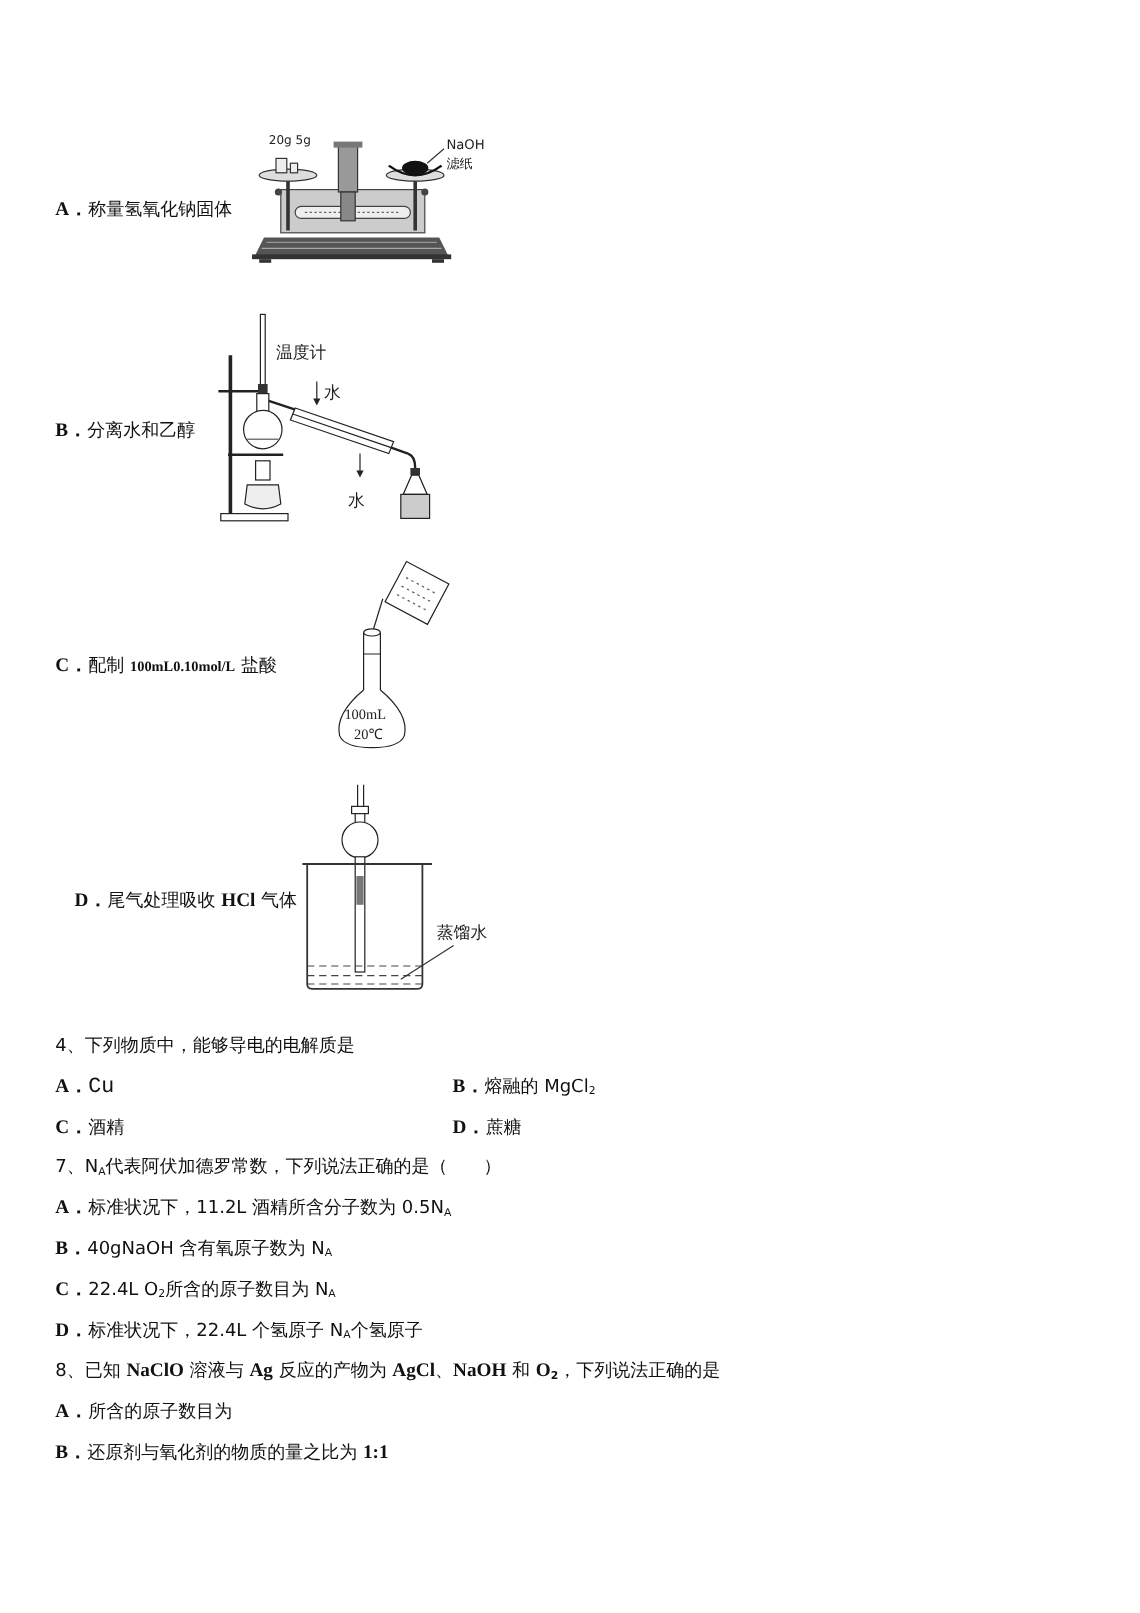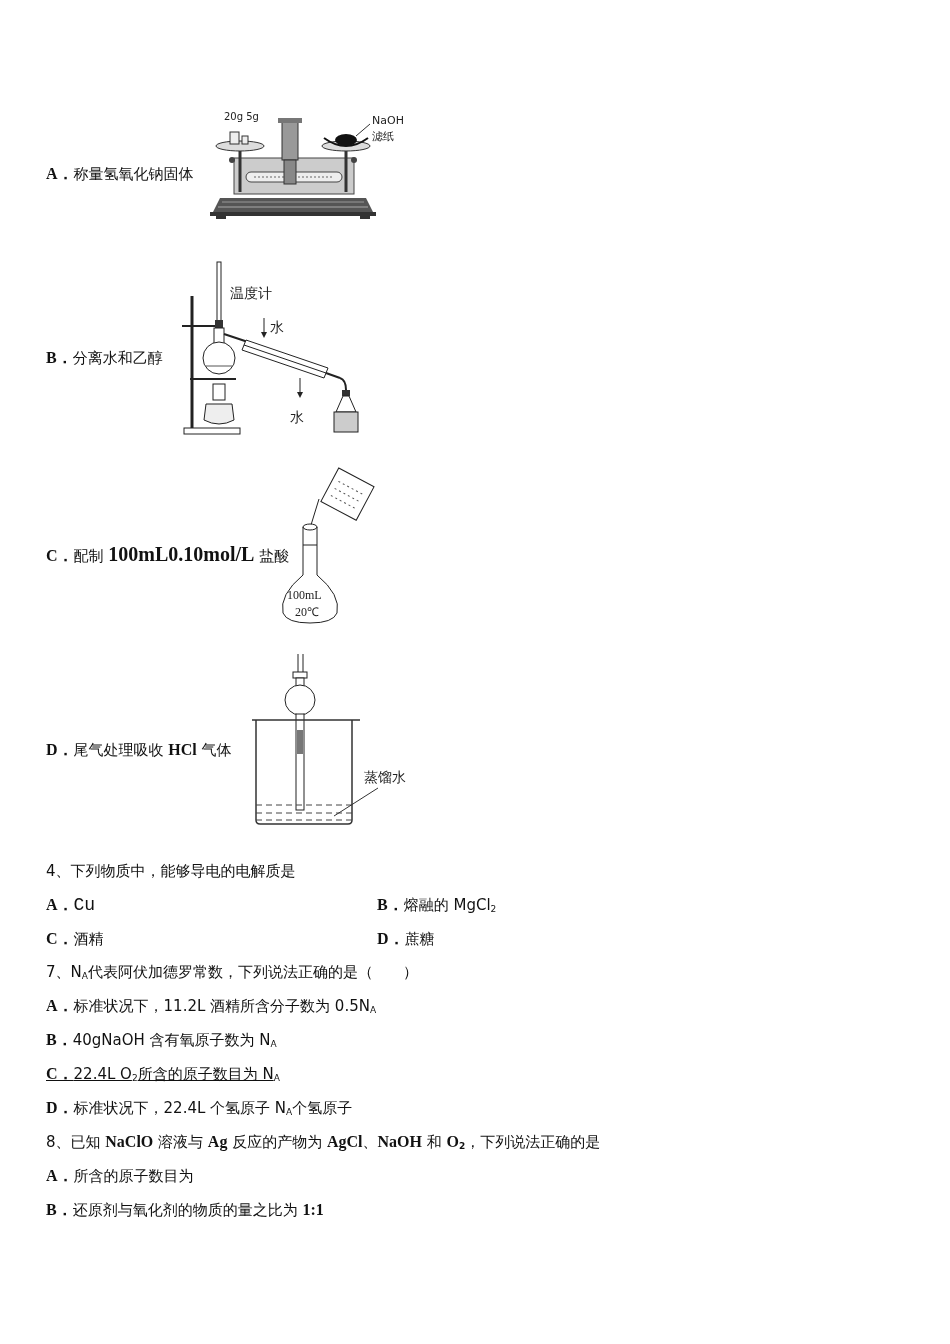--- a/index.html
+++ b/index.html
@@ -88,42 +88,42 @@
   <line x1="84" y1="58" x2="84" y2="74" stroke="#222"></line>
     <polygon points="81,72 87,72 84,78" fill="#222"></polygon>
   <line x1="120" y1="118" x2="120" y2="134" stroke="#222"></line>
     <polygon points="117,132 123,132 120,138" fill="#222"></polygon>
   <text class="figtext" x="50" y="38" font-size="14">温度计</text>
   <text class="figtext" x="90" y="72" font-size="14">水</text>
   <text class="figtext" x="110" y="162" font-size="14">水</text>
 </svg>
 
 <div class="line q" style="top:544px;">
-  <span class="lbl">C．</span><span>配制 </span><span class="bold" style="font-family:'Liberation Serif',serif;font-size:20px;">100mL0.10mol/L</span><span> 盐酸</span>
+  <span class="lbl">C．</span><span>配制 </span><span class="bold" style="font-family:'Liberation Serif',serif;font-size:12px;">100mL0.10mol/L</span><span> 盐酸</span>
 </div>
 <svg class="fig" style="left:275px; top:465px;" width="110" height="162">
 
   <g transform="rotate(28 72 30)">
     <rect x="52" y="10" width="40" height="38" fill="#fff" stroke="#222"></rect>
     <line x1="58" y1="22" x2="86" y2="22" stroke="#555" stroke-dasharray="2,3"></line>
     <line x1="58" y1="30" x2="86" y2="30" stroke="#555" stroke-dasharray="2,3"></line>
     <line x1="58" y1="38" x2="86" y2="38" stroke="#555" stroke-dasharray="2,3"></line>
   </g>
   <line x1="44" y1="34" x2="36" y2="60" stroke="#222"></line>
 
   <ellipse cx="35" cy="62" rx="7" ry="3" fill="#fff" stroke="#222"></ellipse>
   <line x1="28" y1="62" x2="28" y2="110" stroke="#222"></line>
   <line x1="42" y1="62" x2="42" y2="110" stroke="#222"></line>
   <line x1="28" y1="80" x2="42" y2="80" stroke="#222"></line>
   <path d="M28,110 Q4,130 8,148 Q12,158 35,158 Q58,158 62,148 Q66,130 42,110" fill="#fff" stroke="#222"></path>
   <text class="figtext" x="12" y="134" font-size="12" style="font-family:'Liberation Serif',serif">100mL</text>
   <text class="figtext" x="20" y="151" font-size="12" style="font-family:'Liberation Serif',serif">20℃</text>
 </svg>
 
-<div class="line q" style="top:740px;">
+<div class="line q" style="top:740px;margin-left:16px;">
   <span class="lbl">D．</span><span>尾气处理吸收 </span><span class="bold" style="font-family:'Liberation Serif',serif;font-size:16px;">HCl</span><span> 气体</span>
 </div>
 <svg class="fig" style="left:250px; top:650px;" width="175" height="180">
   <line x1="48" y1="4" x2="48" y2="22" stroke="#222"></line>
   <line x1="53" y1="4" x2="53" y2="22" stroke="#222"></line>
   <rect x="43" y="22" width="14" height="6" fill="#fff" stroke="#222"></rect>
   <rect x="46" y="28" width="8" height="8" fill="#fff" stroke="#222"></rect>
   <circle cx="50" cy="50" r="15" fill="#fff" stroke="#222"></circle>
   <rect x="46" y="64" width="8" height="96" fill="#fff" stroke="#222"></rect>
   <rect x="47" y="80" width="6" height="24" fill="#777"></rect>
@@ -152,21 +152,21 @@
 
 <div class="line q" style="top:962px;">
   <span>7、</span><span>N</span><sub>A</sub><span>代表阿伏加德罗常数，下列说法正确的是（　　）</span>
 </div>
 <div class="line q" style="top:996px;">
   <span class="lbl">A．</span><span>标准状况下，11.2L 酒精所含分子数为 0.5N</span><sub>A</sub>
 </div>
 <div class="line q" style="top:1030px;">
   <span class="lbl">B．</span><span>40gNaOH 含有氧原子数为 N</span><sub>A</sub>
 </div>
-<div class="line q" style="top:1064px;text-decoration:underline;">
+<div class="line q" style="top:1064px;">
   <span class="lbl">C．</span><span>22.4L O</span><sub>2</sub><span>所含的原子数目为 N</span><sub>A</sub>
 </div>
 <div class="line q" style="top:1098px;">
   <span class="lbl">D．</span><span>标准状况下，22.4L 个氢原子 N</span><sub>A</sub><span>个氢原子</span>
 </div>
 
 <div class="line q" style="top:1132px;">
   <span>8、已知 </span><b class="lbl">NaClO</b><span> 溶液与 </span><b class="lbl">Ag</b><span> 反应的产物为 </span><b class="lbl">AgCl</b><span>、</span><b class="lbl">NaOH</b><span> 和 </span><b class="lbl">O</b><sub class="bold">2</sub><span>，下列说法正确的是</span>
 </div>
 <div class="line q" style="top:1166px;">

